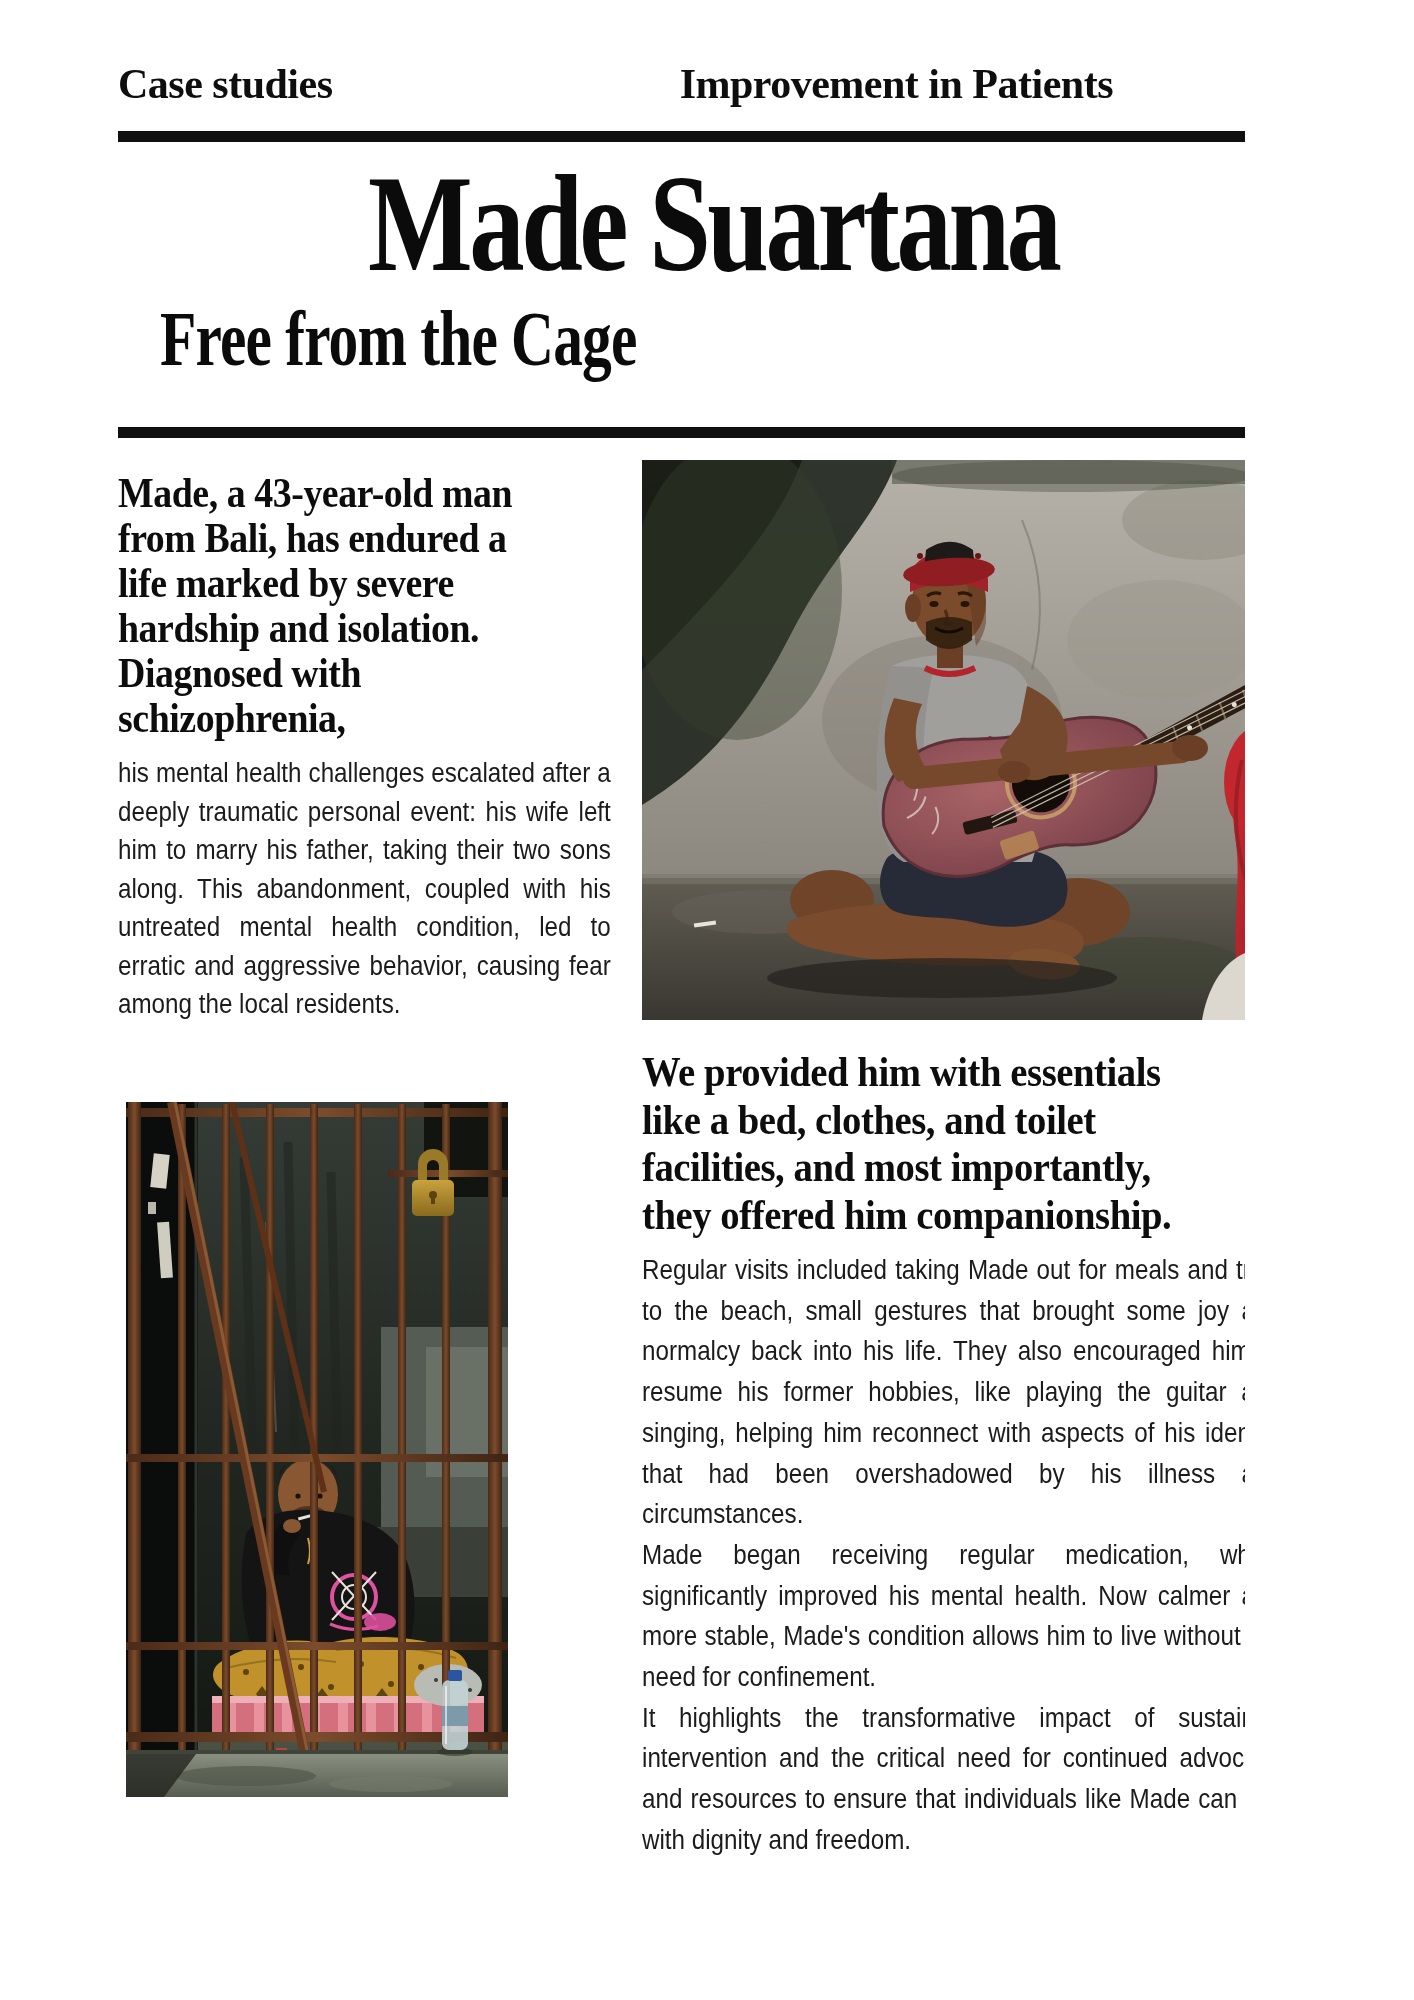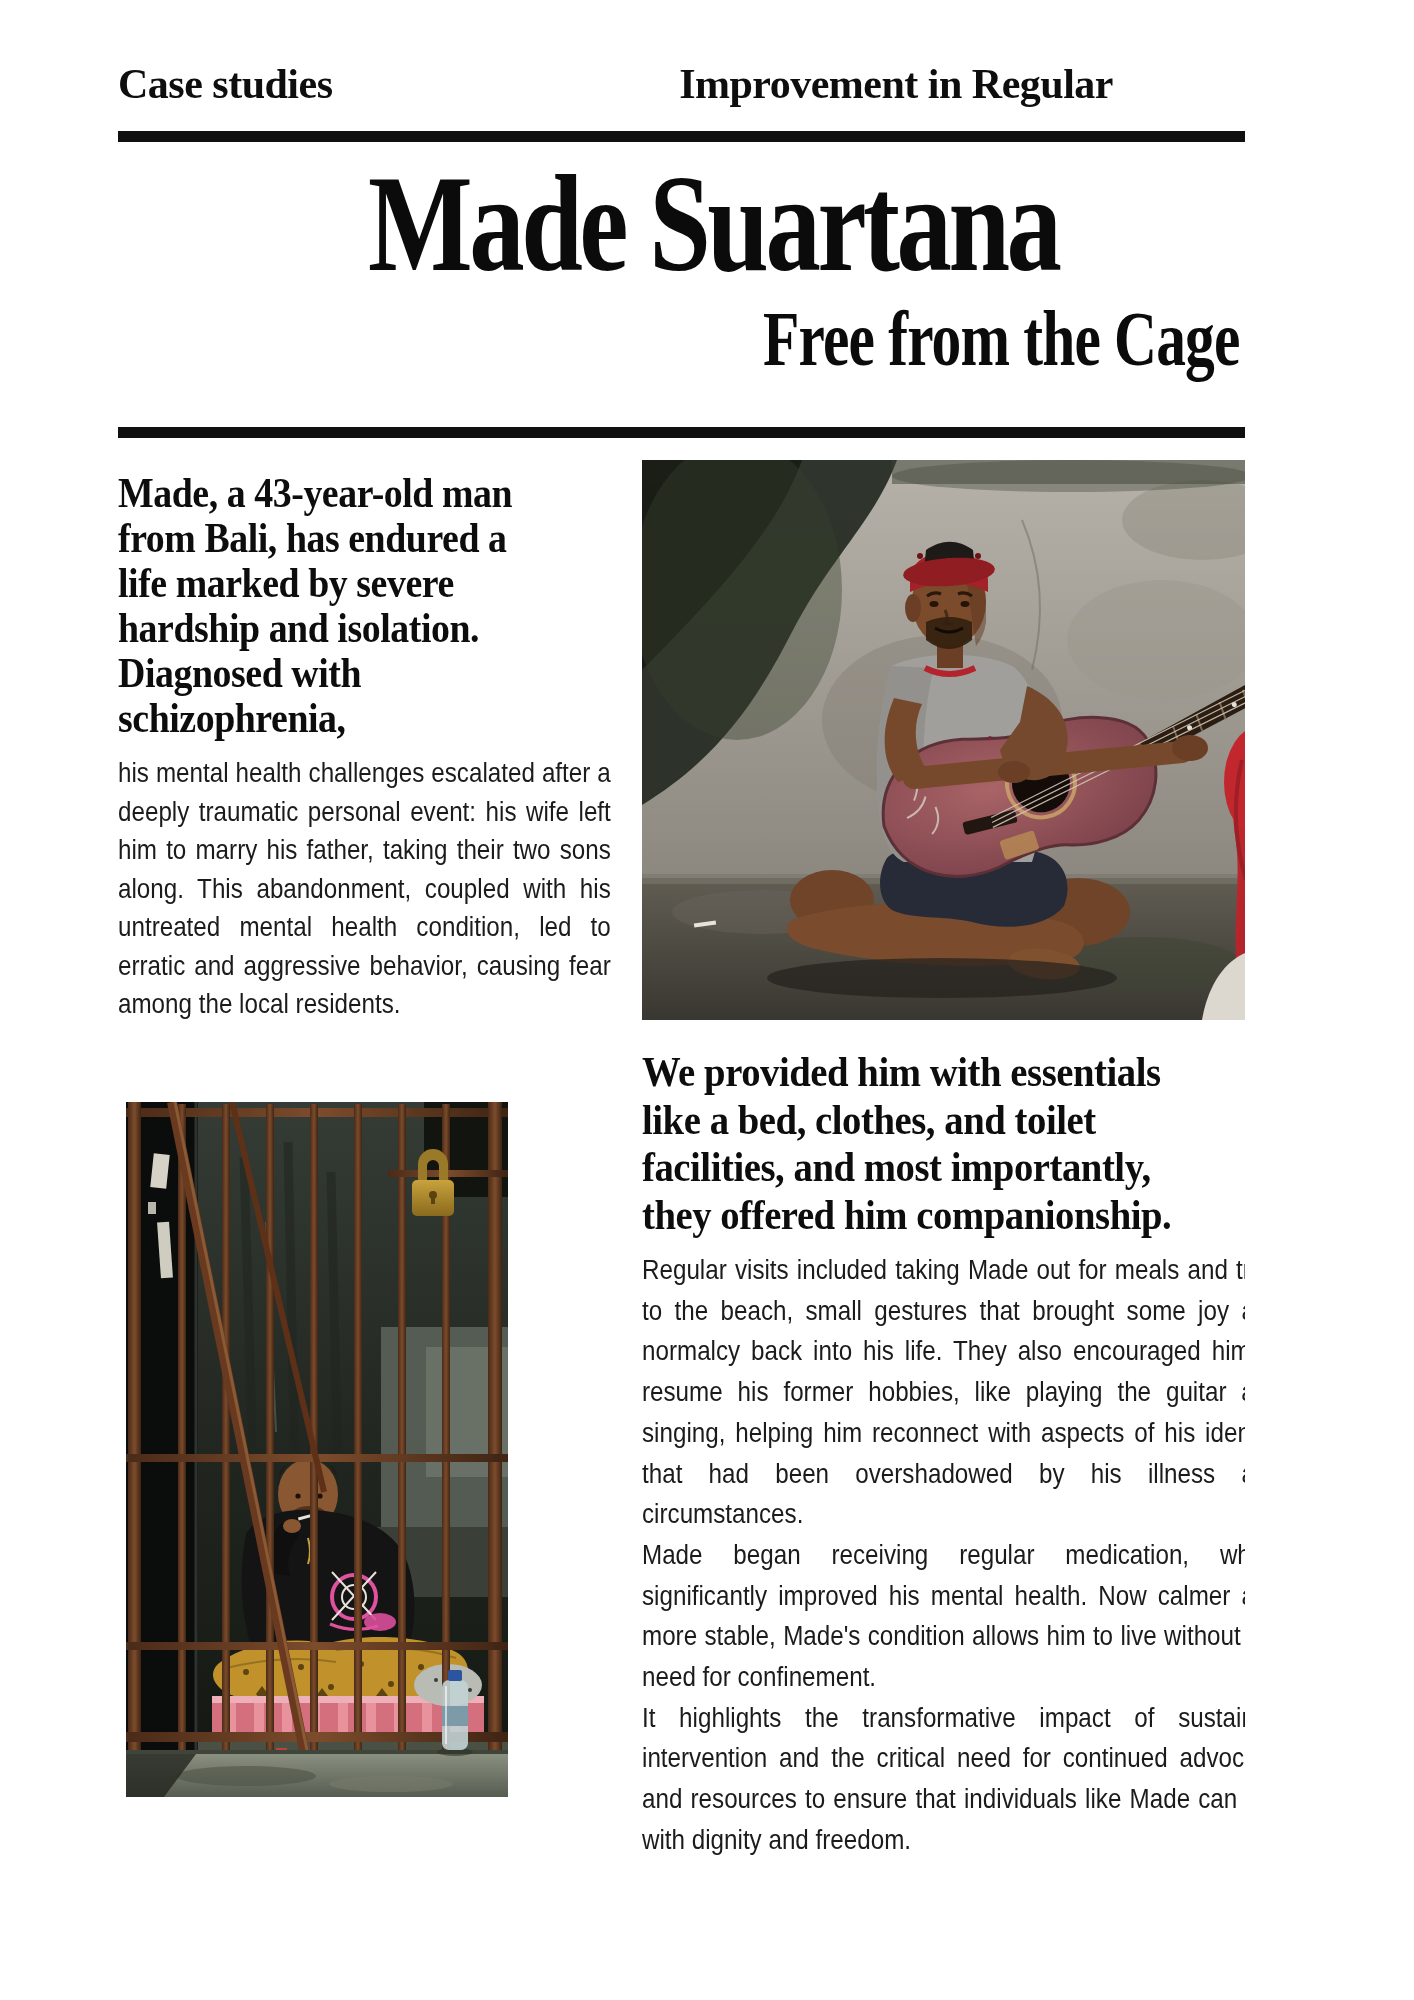--- a/index.html
+++ b/index.html
@@ -13,21 +13,21 @@
   .hdr-right{right:132px;}
 
   .rule{position:absolute;left:118px;width:1164px;height:11px;background:#101010;}
   .rule-top{top:131px;}
   .rule-mid{top:427px;}
 
   .title-wrap{position:absolute;left:131px;top:152px;width:1164px;text-align:center;}
   .title-inner{display:inline-block;font-family:"Liberation Serif","DejaVu Serif",serif;
                font-weight:700;font-size:126px;line-height:130px;letter-spacing:-4px;color:#0b0b0b;
                transform:scale(0.88,1.10);transform-origin:center top;white-space:nowrap;}
-  .subtitle-wrap{position:absolute;left:118px;top:296px;width:1164px;text-align:right;}
+  .subtitle-wrap{position:absolute;left:118px;top:296px;width:1164px;text-align:left;}
   .subtitle-inner{display:inline-block;font-family:"Liberation Serif","DejaVu Serif",serif;
                   font-weight:700;font-size:70px;line-height:78px;letter-spacing:-1px;color:#0b0b0b;
                   transform:scale(0.85,1.12);transform-origin:center top;white-space:nowrap;}
 
   .lead-heading{position:absolute;left:118px;top:470px;width:640px;
                 font-family:"Liberation Serif","DejaVu Serif",serif;font-weight:700;
                 font-size:43px;line-height:45px;letter-spacing:-0.5px;color:#0d0d0d;
                 white-space:pre-line;transform:scale(0.88,1);transform-origin:left top;}
   .left-body{position:absolute;left:118px;top:754px;width:560px;
              font-size:27.5px;line-height:38.5px;color:#1b1b1b;text-align:justify;
@@ -46,21 +46,21 @@
   .photo-guitar{left:642px;top:460px;width:640px;height:560px;}
   .photo-cage{left:126px;top:1102px;width:382px;height:695px;}
   .photo svg{display:block;}
 </style>
 <title>Made Suartana — Free from the Cage</title></head>
 <body>
 
 <div class="page">
 
   <div class="hdr-label hdr-left">Case studies</div>
-  <div class="hdr-label hdr-right">Improvement in Regular</div>
+  <div class="hdr-label hdr-right">Improvement in Patients</div>
 
   <div class="rule rule-top"></div>
 
   <div class="title-wrap">
     <span class="title-inner">Made Suartana</span>
   </div>
   <div class="subtitle-wrap">
     <span class="subtitle-inner">Free from the Cage</span>
   </div>
 

